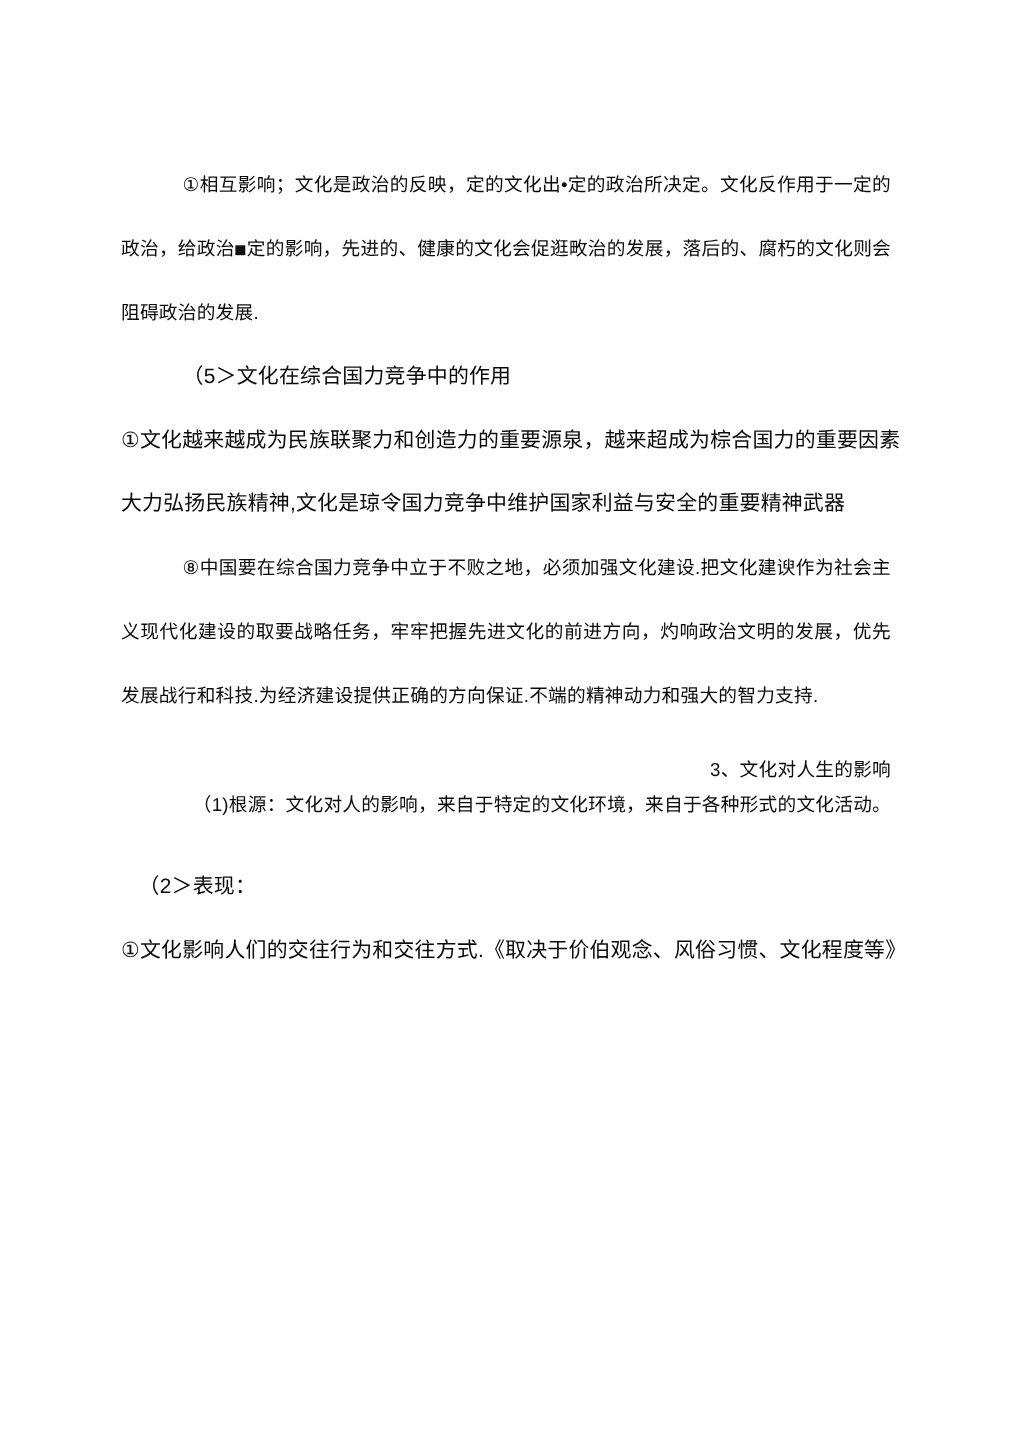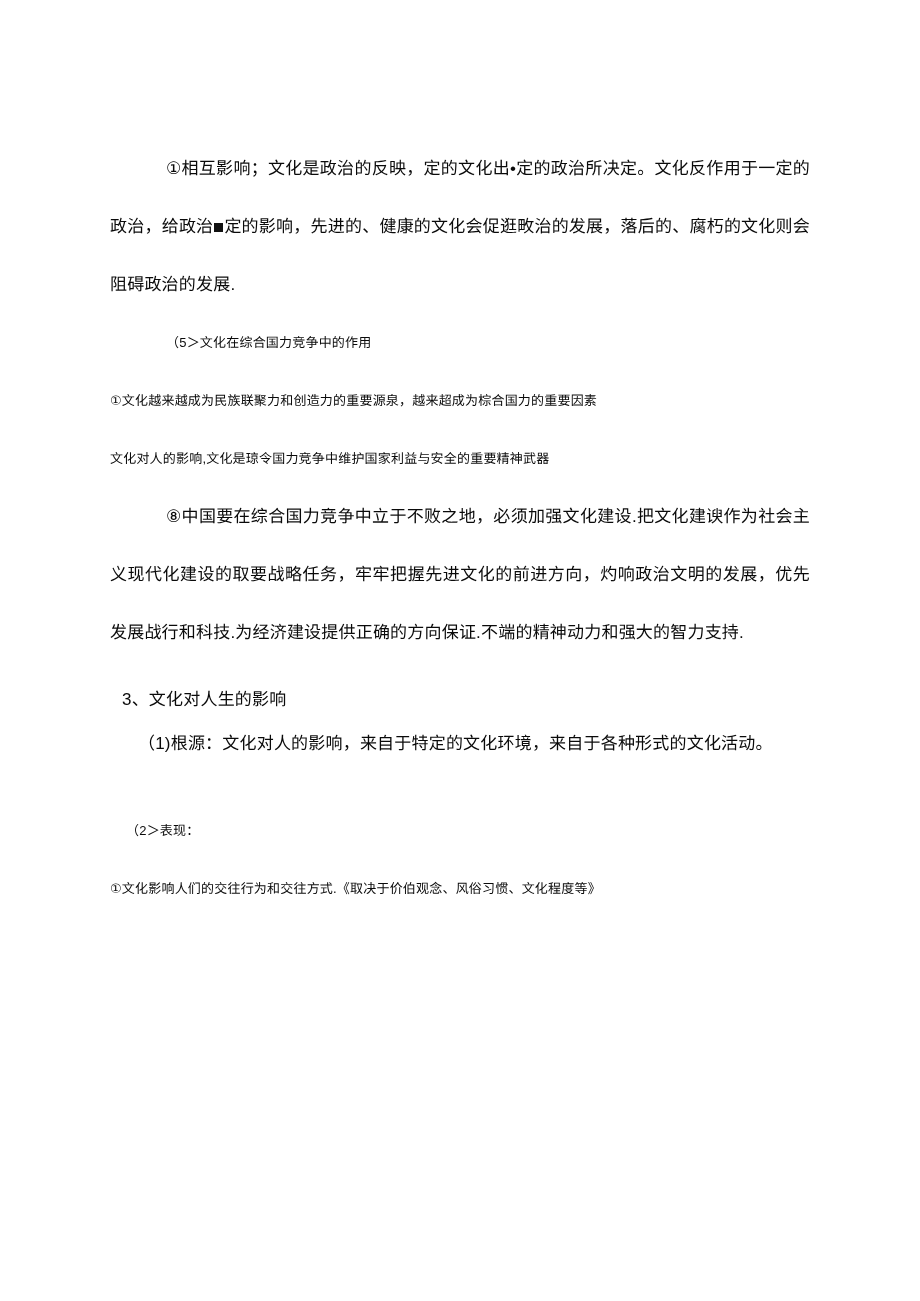--- a/index.html
+++ b/index.html
@@ -44,29 +44,30 @@
     margin-top: 0;
   }
   
   .tight-block {
     margin-top: 22px;
   }
   .line-tight {
     font-size: 17px;
     line-height: 32px;
     letter-spacing: 0.2px;
-    margin: 12px;
+    margin: 0;
     white-space: nowrap;
+    text-align: right;
   }
   .line-tight.sub {
     padding-left: 16px;
   }
   .spacer-md { height: 30px; }
   .line-loose {
-    font-size: 13px;
+    font-size: 19px;
     line-height: 58px;
     letter-spacing: 0.2px;
     margin: 0;
     white-space: nowrap;
   }
   .line-loose.indent {
     padding-left: 56px;
   }
   .line-loose.sub-indent {
     padding-left: 16px;
@@ -86,21 +87,21 @@
 <div class="page">
   <div class="doc-body">
 
     <p class="para indent"><span>①相互影响；文化是政治的反映，定的文化出•定的政治所决定。文化反作用于一定的政治，给政治</span><span class="smudge"></span><span>定的影响，先进的、健康的文化会促逛畋治的发展，落后的、腐朽的文化则会阻碍政治的发展.</span></p>
 
 
     <p class="line-loose indent">（5＞文化在综合国力竞争中的作用</p>
 
     <p class="line-loose">①文化越来越成为民族联聚力和创造力的重要源泉，越来超成为棕合国力的重要因素</p>
 
-    <p class="line-loose">文化对人的影响,文化是琼令国力竞争中维护国家利益与安全的重要精神武器</p>
+    <p class="line-loose">大力弘扬民族精神,文化是琼令国力竞争中维护国家利益与安全的重要精神武器</p>
 
     <p class="para indent">⑧中国要在综合国力竞争中立于不败之地，必须加强文化建设.把文化建谀作为社会主义现代化建设的取要战略任务，牢牢把握先进文化的前进方向，灼响政治文明的发展，优先发展战行和科技.为经济建设提供正确的方向保证.不端的精神动力和强大的智力支持.</p>
 
     <div class="tight-block">
       <p class="line-tight">3、文化对人生的影响</p>
       <p class="line-tight sub">（1)根源：文化对人的影响，来自于特定的文化环境，来自于各种形式的文化活动。</p>
     </div>
 
     <div class="spacer-md"></div>
 

